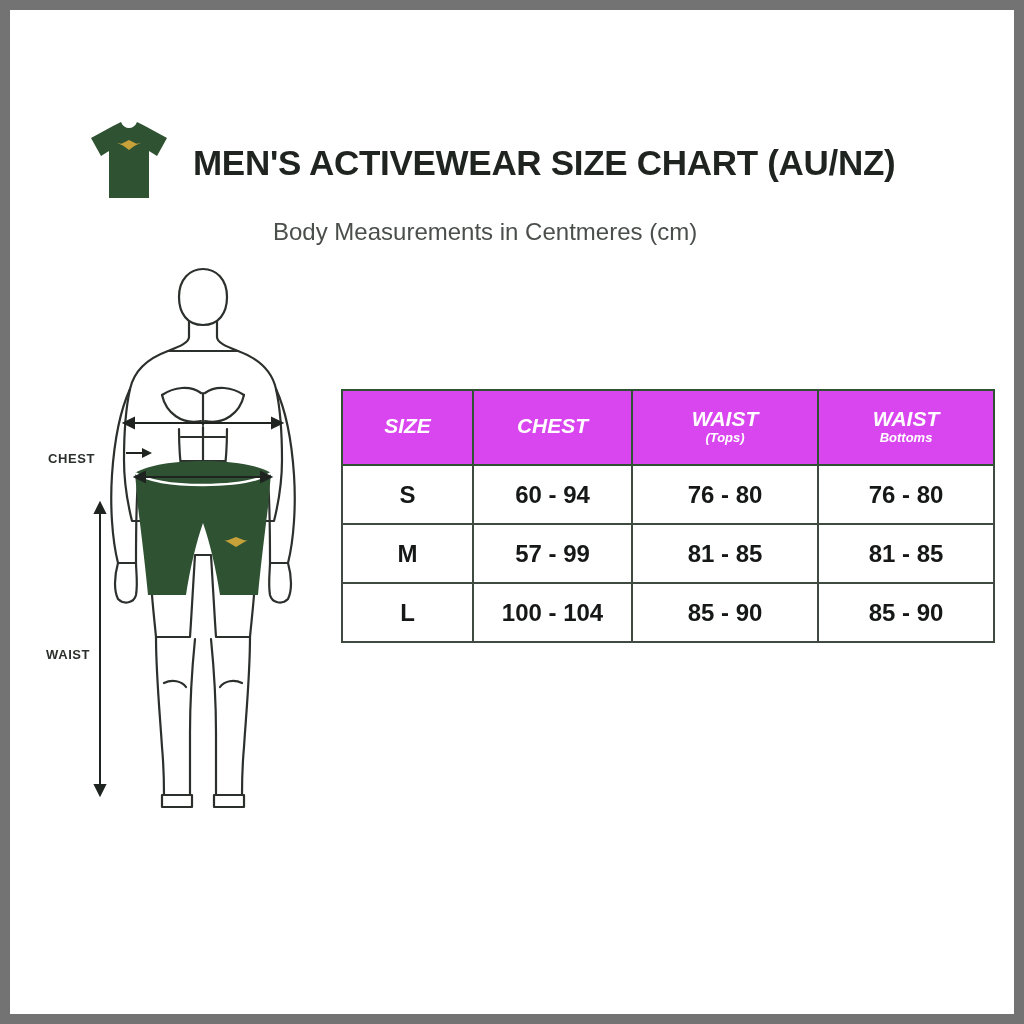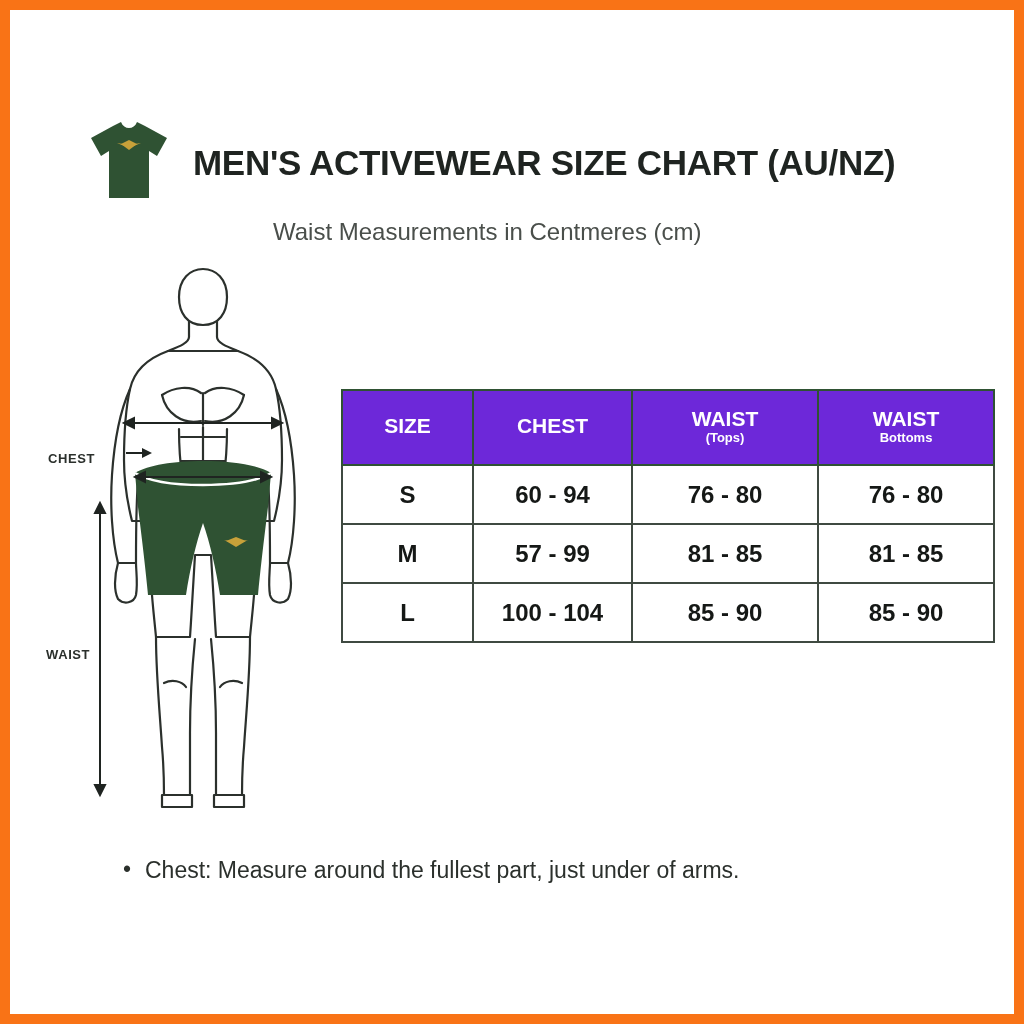--- a/index.html
+++ b/index.html
@@ -6,21 +6,21 @@
   html, body {
     margin: 0; padding: 0;
     width: 1024px; height: 1024px;
     background: #ffffff;
     font-family: "Liberation Sans", sans-serif;
   }
   #page {
     position: relative;
     width: 1024px; height: 1024px;
     background: #ffffff;
-    border: 10px solid #f97316;
+    border: 10px solid #737373;
     overflow: hidden;
     padding-left: 16px;
   }
   .inner-frame {
     position: absolute;
     left: 10px; top: 10px;
     width: 984px; height: 984px;
     border: 3px solid #ffffff;
     background: #ffffff;
   }
@@ -69,29 +69,30 @@
 
   
   .size-table {
     position: absolute;
     left: 318px; top: 366px;
     width: 652px;
     border-collapse: collapse;
     table-layout: fixed;
   }
   .size-table th {
-    background: #6d28d9;
+    background: #d946ef;
     color: #ffffff;
     font-size: 21px;
     font-weight: bold;
     padding: 10px 4px 12px 4px;
     border: 2px solid #2f5233;
     line-height: 1.08;
     vertical-align: middle;
     height: 75px;
+    font-style: italic;
   }
   .size-table th .sub {
     display: block;
     font-size: 13px;
     font-weight: bold;
   }
   .size-table td {
     border: 2px solid #3f4a41;
     font-size: 24px;
     font-weight: bold;
@@ -146,21 +147,21 @@
       <div class="header-row">
         <span class="tshirt-icon">
           <svg width="92" height="86" viewBox="0 0 92 86">
             <path d="M30 8 L38 4 C41 12 51 12 54 4 L62 8 L84 20 L74 38 L66 33 L66 80 L26 80 L26 33 L18 38 L8 20 Z" fill="#2f5233"></path>
             <path d="M38 26 L46 22 L54 26 L46 32 Z" fill="#c8a13a"></path>
             <path d="M34 25 L46 27 L58 25 L46 30 Z" fill="#c8a13a"></path>
           </svg>
         </span>
         <span class="title">MEN'S ACTIVEWEAR SIZE CHART (AU/NZ)</span>
       </div>
-      <div class="subtitle">Waist Measurements in Centmeres (cm)</div>
+      <div class="subtitle">Body Measurements in Centmeres (cm)</div>
     </div>
 
     <div class="figure-wrap">
       <svg width="240" height="560" viewBox="0 0 240 560">
         <g fill="none" stroke="#2b302c" stroke-width="2.2" stroke-linejoin="round" stroke-linecap="round">
 
           <path d="M101 42 C101 24 112 14 125 14 C138 14 149 24 149 42 C149 58 141 70 125 70 C109 70 101 58 101 42 Z" fill="#fff"></path>
           <path d="M111 66 L111 82 C111 88 100 92 90 96 M139 66 L139 82 C139 88 150 92 160 96"></path>
 
           <path d="M90 96 C68 104 56 116 52 134 C48 152 46 180 46 205 C46 226 50 250 54 266 L66 266 C68 244 70 226 72 214
@@ -268,18 +269,17 @@
           <td>L</td>
           <td>100 - 104</td>
           <td>85 - 90</td>
           <td>85 - 90</td>
         </tr>
       </tbody>
     </table>
 
     <div class="howto">
       <ul>
-        <li>Chest: Measure around the fullest part, just under of arms.</li>
       </ul>
     </div>
 
   </div>
 </div>
 
 </body></html>

